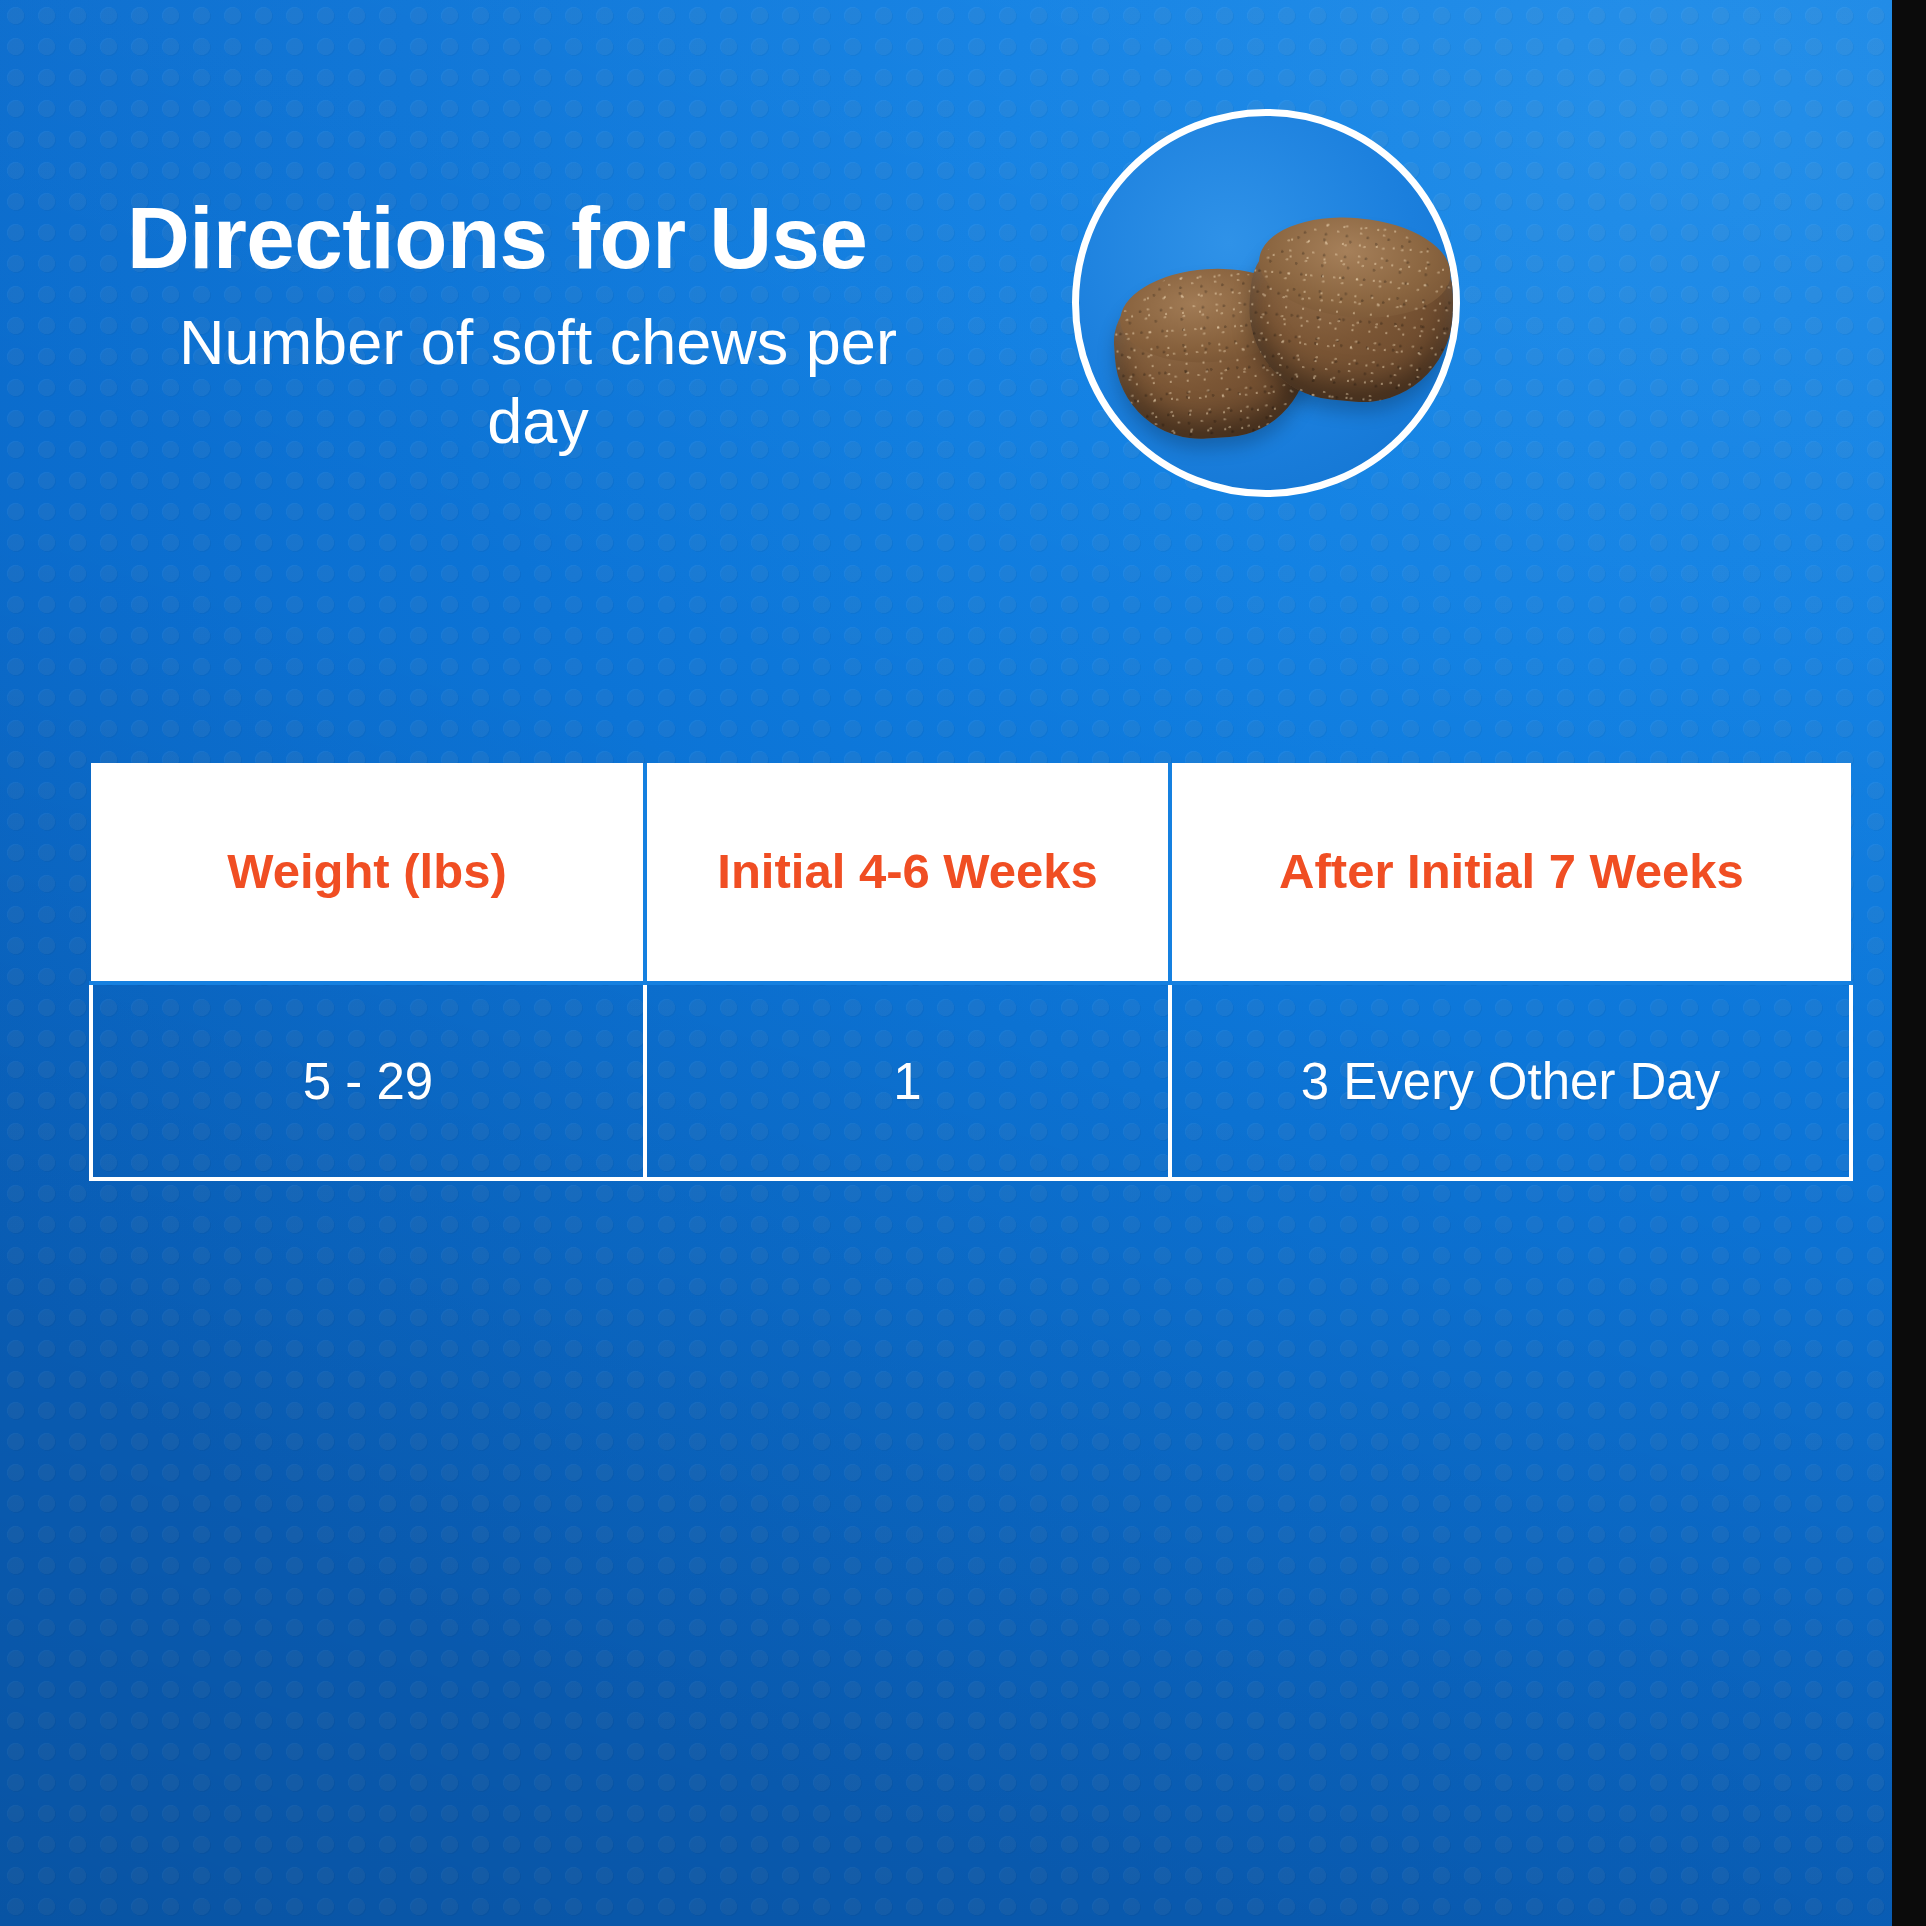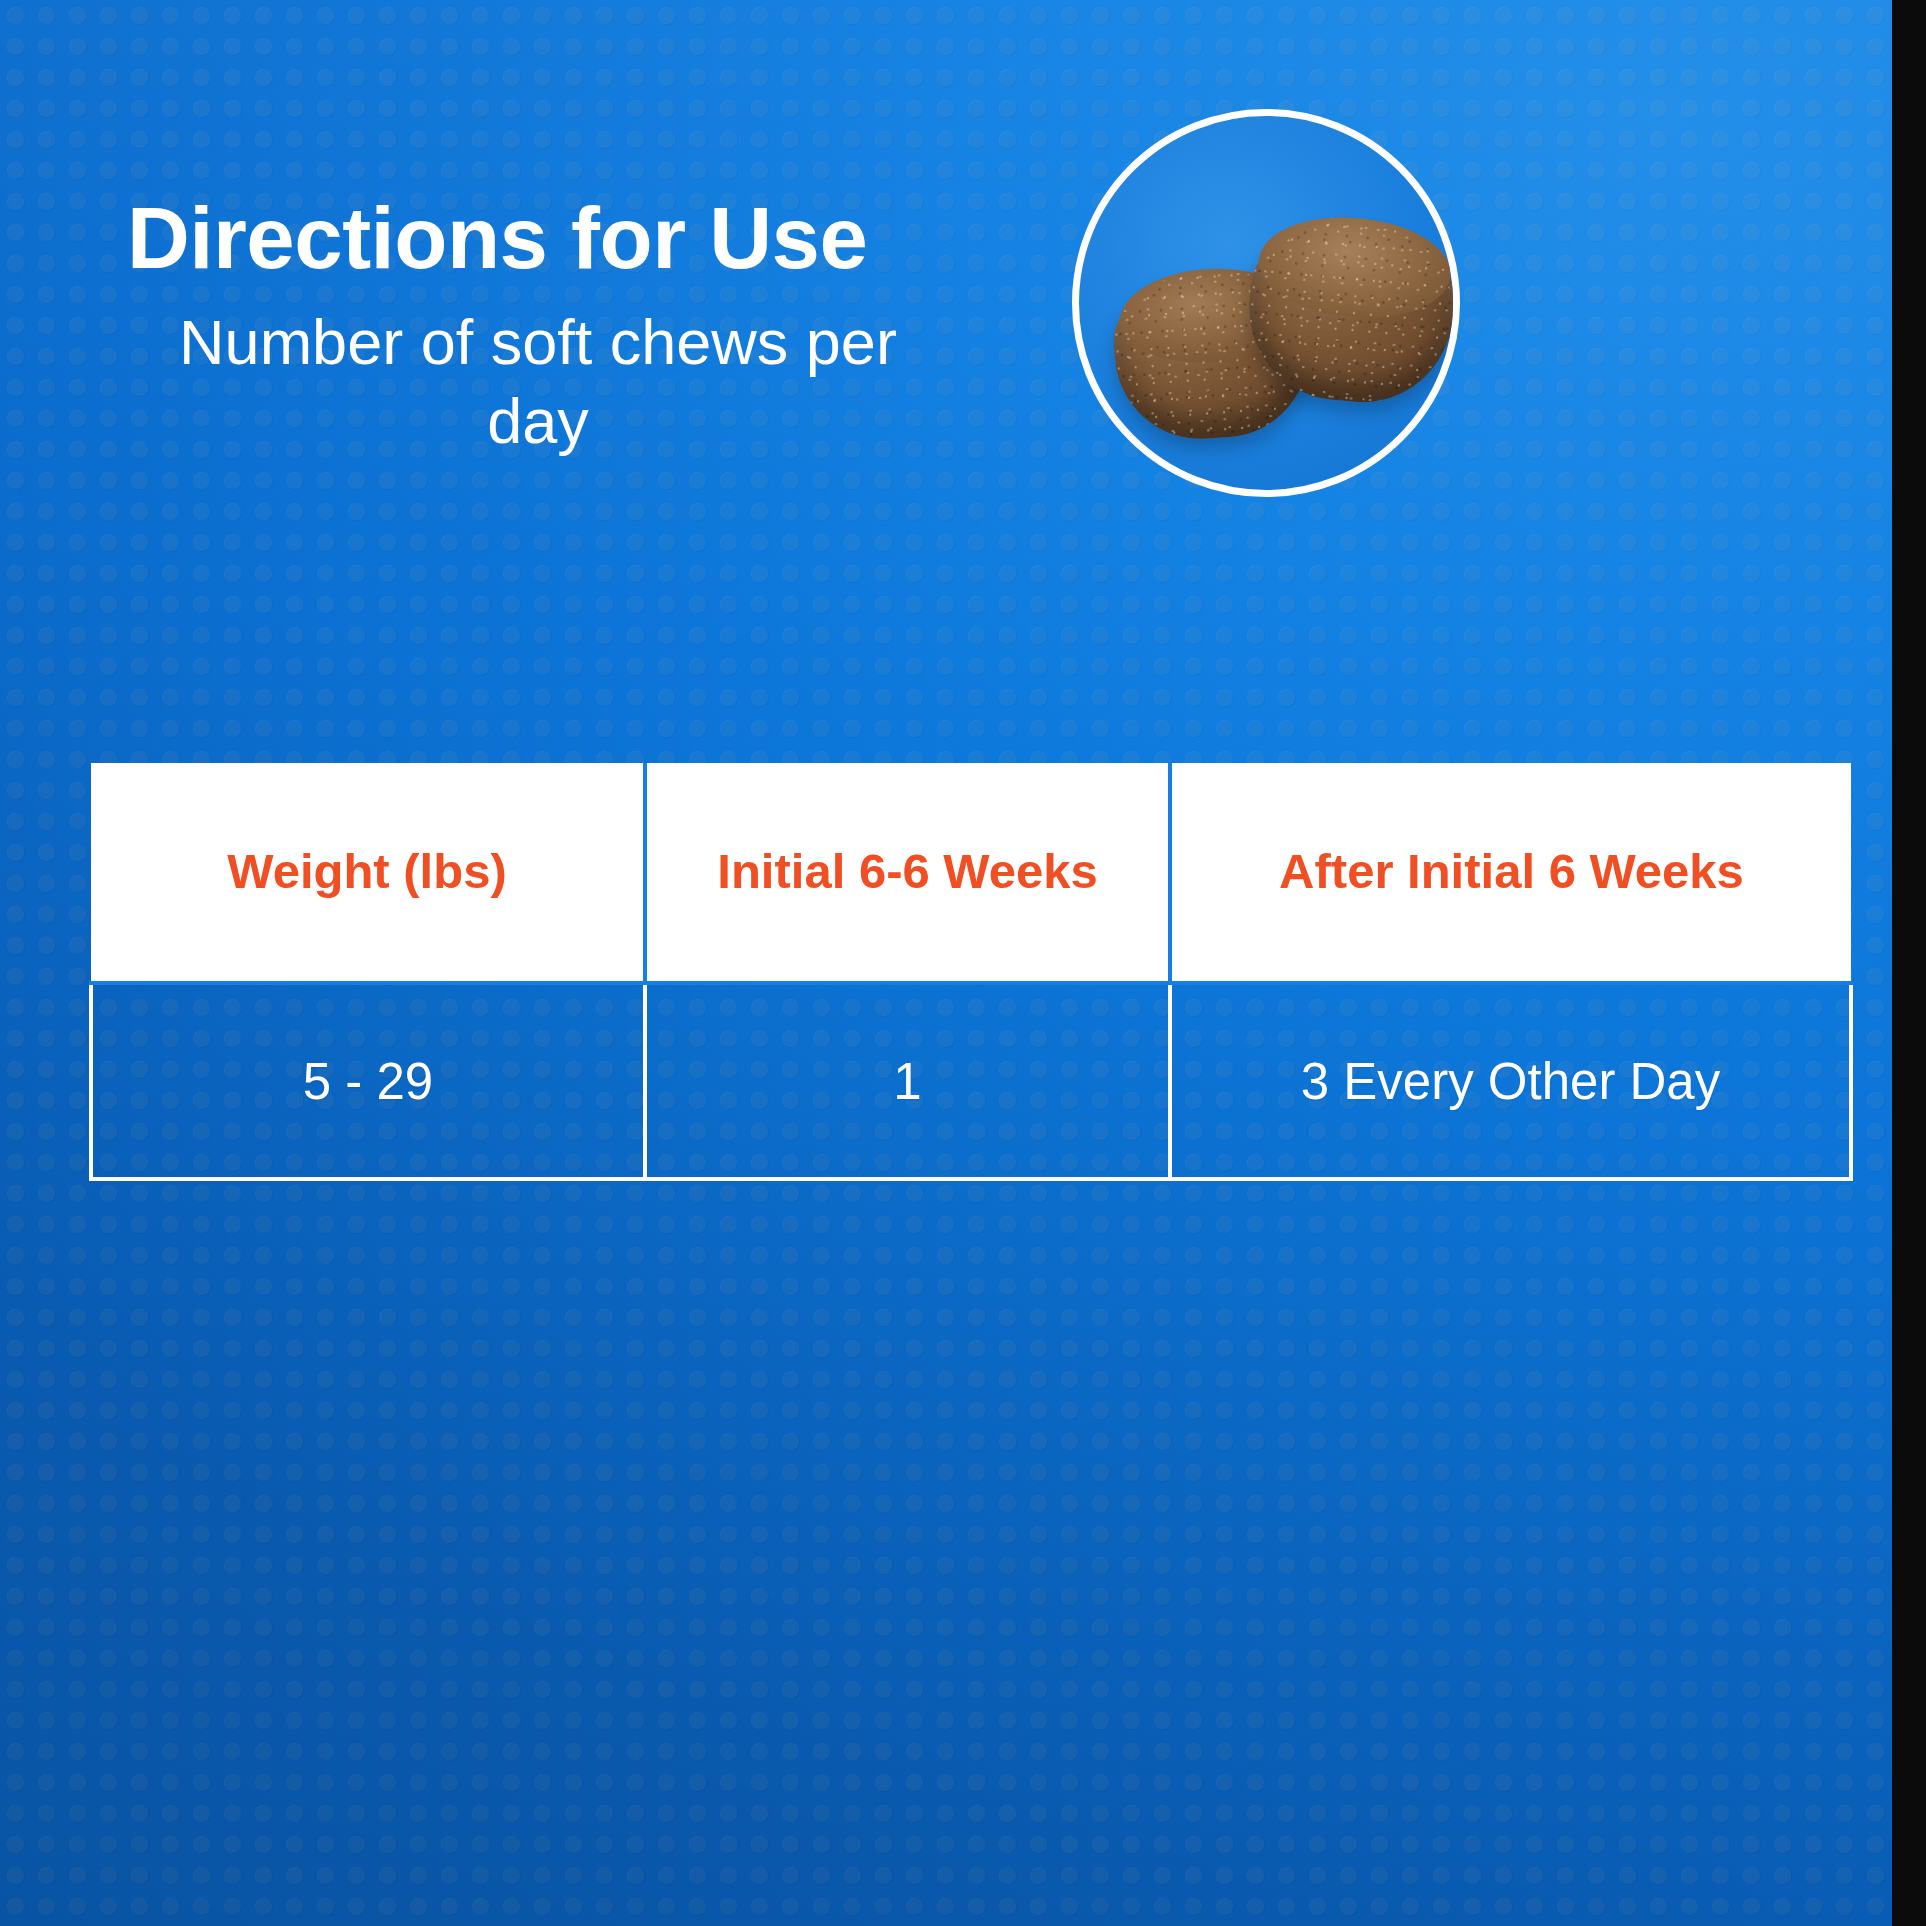--- a/index.html
+++ b/index.html
@@ -185,22 +185,22 @@
 
   <table id="dosage-table">
     <colgroup>
       <col class="c1">
         <col class="c2">
         <col class="c3">
     </colgroup>
     <thead>
       <tr>
         <th>Weight (lbs)</th>
-        <th>Initial 6-6 Weeks</th>
-        <th>After Initial 6 Weeks</th>
+        <th>Initial 4-6 Weeks</th>
+        <th>After Initial 7 Weeks</th>
       </tr>
     </thead>
     <tbody>
       <tr>
         <td>5 - 29</td>
         <td>1</td>
         <td>3 Every Other Day</td>
       </tr>
     </tbody>
   </table>

